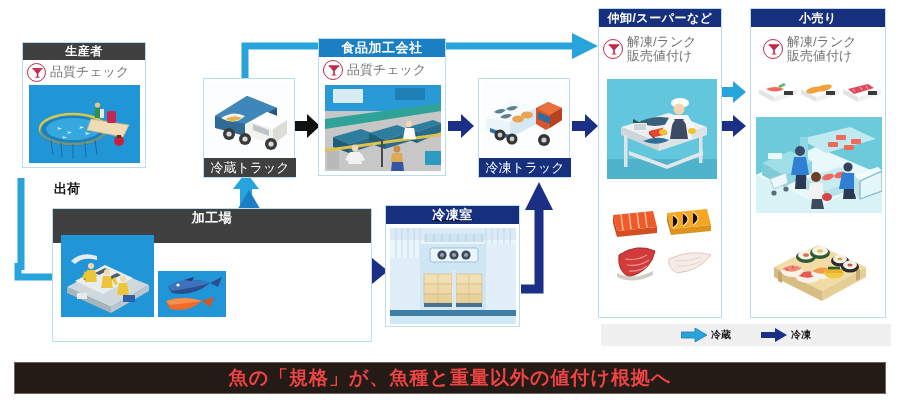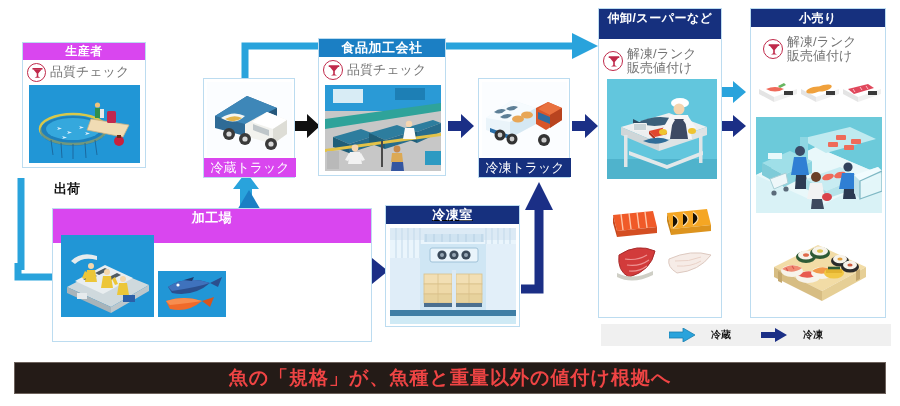--- a/index.html
+++ b/index.html
@@ -12,21 +12,21 @@
   }
   #stage { position: absolute; inset: 0; }
 
   
   .panel { position: absolute; background: #fff; border: 1px solid #bcdcf0; }
   .panel-hd {
     width: 100%; text-align: center; color: #fff;
     font-weight: bold; letter-spacing: .5px;
     white-space: nowrap; overflow: hidden;
   }
-  .hd-light { background: #d946ef; }
+  .hd-light { background: #404040; }
   .hd-mid   { background: #1b7fc4; }
   .hd-dark  { background: #16307e; }
 
   
   .qc { display: flex; align-items: center; gap: 4px; padding: 2px 3px 0 4px; }
   .qc-txt { font-weight: normal; color: #737373; line-height: 1.08; white-space: nowrap; }
 
   
   .qcicon { flex: 0 0 auto; position: relative; border-radius: 50%;
             border: 1.6px solid #c0294a; background: #fff; }
@@ -40,21 +40,21 @@
   .ill-bg-ice  { background: #e8f4fb; }
 
   
   .arw { position: absolute; }
   .lbl { position: absolute; font-weight: bold; color: #111; line-height: 1.1; white-space: nowrap; }
 
   
   #legend { position: absolute; left: 601px; top: 324px; width: 290px; height: 22px;
             background: #f0f0f0; display: flex; align-items: center;
             justify-content: center; gap: 30px; }
-  .leg-item { display: flex; align-items: center; gap: 16px; }
+  .leg-item { display: flex; align-items: center; gap: 4px; }
   .leg-item span { font-size: 10px; font-weight: bold; color: #111; }
 
   
   #banner { position: absolute; left: 14px; top: 362px; width: 872px; height: 32px;
             background: #241b17; border: 1px solid #6d625c;
             display: flex; align-items: center; justify-content: center; }
   #banner span { color: #ef4444; font-weight: bold; font-size: 19px; letter-spacing: 1px; }
 
   
   .tlabel { position: absolute; text-align: center; color: #fff; font-weight: normal;
@@ -267,21 +267,21 @@
         <circle cx="30" cy="57" r="5.5" fill="#333"></circle>
           <circle cx="30" cy="57" r="2.4" fill="#ccc"></circle>
         <circle cx="62" cy="58" r="6" fill="#333"></circle>
           <circle cx="62" cy="58" r="2.6" fill="#ccc"></circle>
       </svg>
     </div>
     <div class="tlabel hd-dark" style="left:0px; top:79px; width:92px; height:19px; line-height:19px; font-size:13px;">冷凍トラック</div>
   </div>
 
   <div class="panel" style="left:598px; top:8px; width:124px; height:310px;">
-    <div class="panel-hd hd-dark" style="height:30px; line-height:18px; font-size:12px;text-align:center;">仲卸/スーパーなど</div>
+    <div class="panel-hd hd-dark" style="height:18px; line-height:18px; font-size:12px;text-align:center;">仲卸/スーパーなど</div>
     <div class="qc" style="height:40px; padding-top:4px;">
       <div class="qcicon" style="width:20px;height:20px;">
         <svg viewBox="0 0 20 20" width="20" height="20">
           <path d="M5.5 5.5 L14.5 5.5 L10.8 10 L10.8 13.2 L13 14.4 L7 14.4 L9.2 13.2 L9.2 10 Z" fill="#c0294a"></path>
           <rect x="4.6" y="4.2" width="10.8" height="1.7" rx="0.6" fill="#c0294a"></rect>
         </svg>
       </div>
       <div>
         <div class="qc-txt" style="font-size:13px;">解凍/ランク</div>
         <div class="qc-txt" style="font-size:13px;">販売値付け</div>

